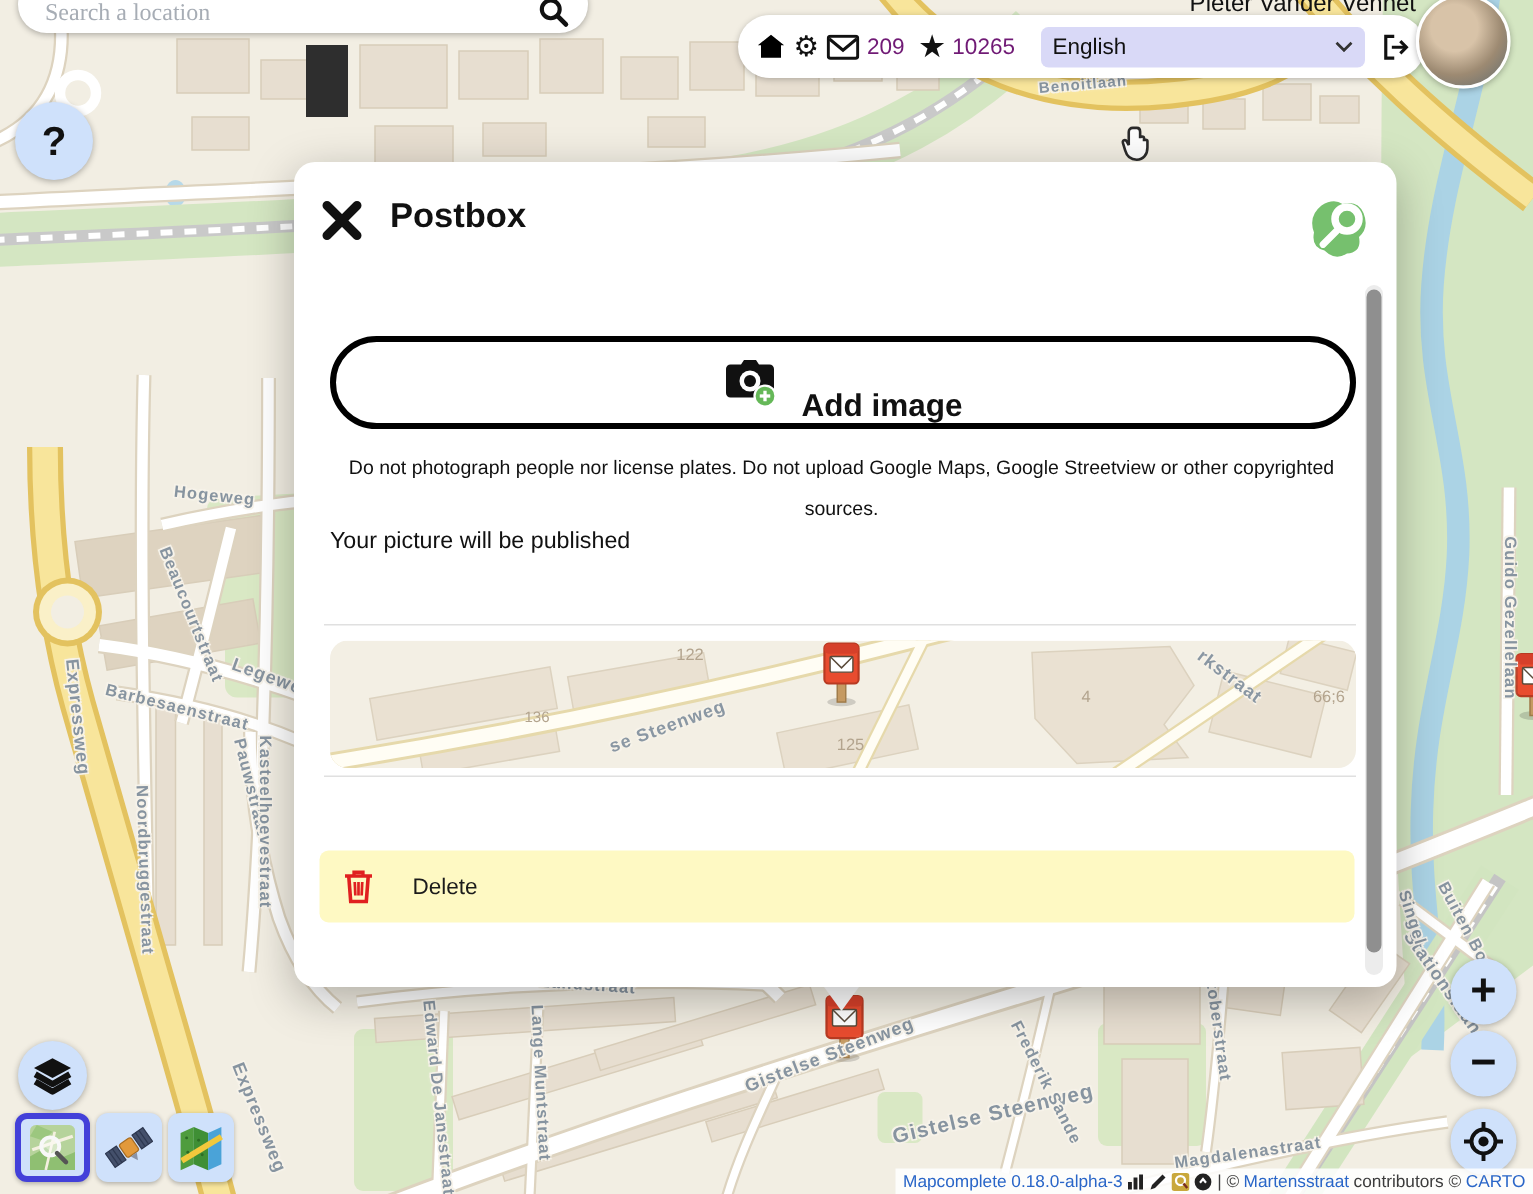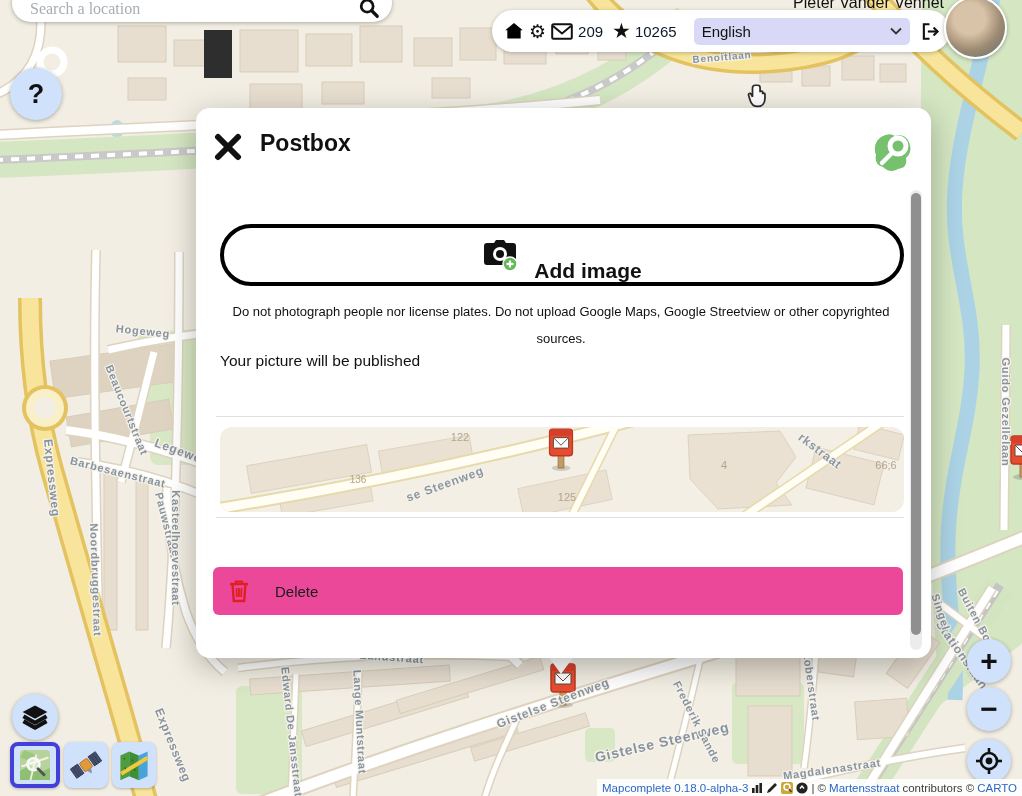--- a/index.html
+++ b/index.html
@@ -14,21 +14,21 @@
   
   .search-pill{position:absolute;left:12px;top:-16px;width:380px;height:38px;background:#fff;
      border-radius:19px;box-shadow:0 1px 4px rgba(0,0,0,.3);display:flex;align-items:flex-end;padding:0 12px 3px 16px;}
   .search-pill input{border:none;outline:none;flex:1;font-size:16px;color:#6d28d9;background:transparent;
      font-family:Liberation Serif, serif;}
   .search-pill input::placeholder{color:#a7adb5;}
   
   .user-name{position:absolute;top:-6px;right:78px;font-size:16px;color:#111;white-space:nowrap;}
   .top-pill{position:absolute;left:492px;top:10px;width:458px;height:42px;background:#fff;border-radius:21px;
      box-shadow:0 1px 4px rgba(0,0,0,.25);display:flex;align-items:center;padding:0 10px 0 12px;gap:5px;}
-  .top-pill .cnt{font-size:15px;color:#0f172a;}
+  .top-pill .cnt{font-size:15px;color:#701a75;}
   .glyph-btn{background:none;border:none;padding:0;cursor:pointer;display:flex;align-items:center;font-size:18px;color:#111;}
   .lang-select{margin-left:12px;width:250px;height:27px;background:#d9d9f7;border-radius:5px;display:flex;
      align-items:center;justify-content:space-between;padding:0 8px;font-size:15px;color:#111;cursor:pointer;}
   .avatar{position:absolute;left:944px;top:-4px;width:63px;height:63px;border-radius:50%;border:2px solid #fff;
      box-shadow:0 1px 4px rgba(0,0,0,.3);cursor:pointer;
      background:radial-gradient(circle at 40% 35%,#d8c3a8 0 30%,#9d8a72 60%,#5d6a70 100%);}
   
   .round-btn{position:absolute;background:#cfe1fb;border:none;border-radius:50%;cursor:pointer;
      box-shadow:0 1px 4px rgba(0,0,0,.3);display:flex;align-items:center;justify-content:center;color:#111;}
   .help-btn{left:10px;top:68px;width:52px;height:52px;font-size:27px;font-weight:bold;}
@@ -57,21 +57,21 @@
      line-height:27px;color:#111;}
   .license-row{position:absolute;left:24px;top:244px;display:flex;font-size:15.5px;color:#111;}
   .license-select{margin-left:5px;width:271px;height:27px;background:#d9d9f7;border-radius:4px;display:flex;
      align-items:center;justify-content:space-between;padding:0 7px;font-size:15px;color:#111;cursor:pointer;}
   .divider{position:absolute;left:20px;width:688px;height:1px;background:#e0e0e0;}
   .mini-map{position:absolute;left:24px;top:319px;width:684px;height:85px;border-radius:12px;overflow:hidden;cursor:grab;}
   .mm-label{position:absolute;white-space:nowrap;}
   .mm-label.hn{color:#b3a48e;font-size:11px;}
   .mm-label.st{color:#8a97a3;font-weight:bold;letter-spacing:.8px;
      text-shadow:-1px -1px 0 #f7f3ea,1px 1px 0 #f7f3ea,0 0 3px #f7f3ea;}
-  .delete-row{position:absolute;left:17px;top:459px;width:690px;height:48px;background:#ec4899;border:none;
+  .delete-row{position:absolute;left:17px;top:459px;width:690px;height:48px;background:#fef9c3;border:none;
      border-radius:6px;cursor:pointer;display:flex;align-items:center;padding:0 16px;gap:26px;}
   .delete-row span{font-size:15px;color:#1b1b1b;font-family:"Liberation Sans",sans-serif;}
   .scroll-track{position:absolute;right:9px;top:82px;width:12px;height:460px;background:#ececec;border-radius:6px;}
   .scroll-thumb{position:absolute;left:1px;top:3px;width:10px;height:442px;background:#8f8f8f;border-radius:5px;cursor:pointer;}
   
   .attribution{position:absolute;right:0;bottom:0;height:17px;background:rgba(255,255,255,.85);
      display:flex;align-items:center;padding:0 5px;font-size:11.5px;color:#3c3c3c;gap:3px;white-space:nowrap;}
   .attribution a{color:#2a66c8;text-decoration:none;cursor:pointer;}
   .hand-cursor{position:absolute;left:746px;top:82px;}
 </style>

